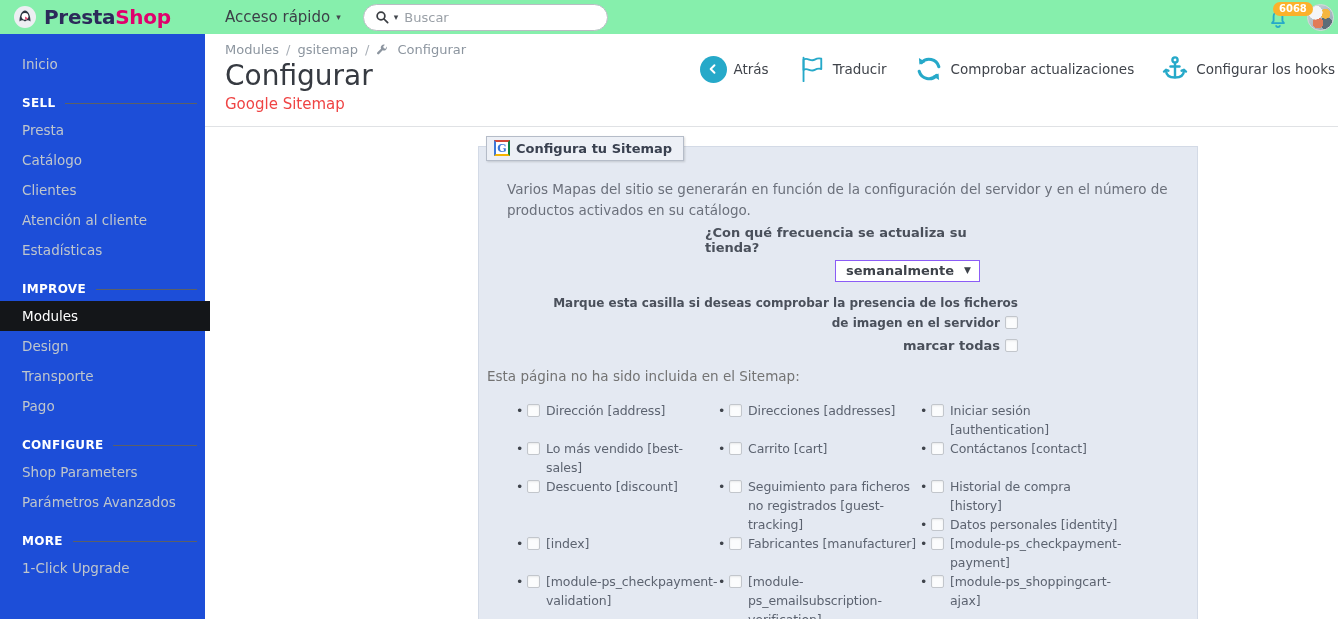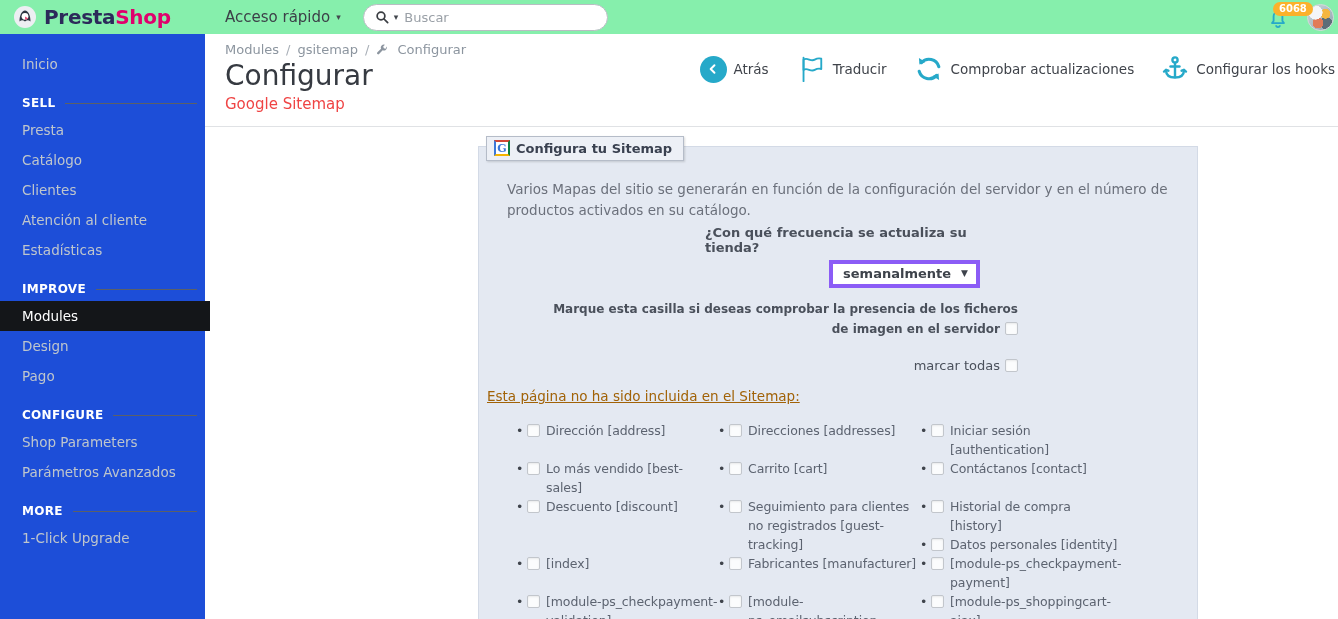--- a/index.html
+++ b/index.html
@@ -69,31 +69,31 @@
     padding:3px 11px 4px 7px; display:flex; align-items:center; gap:6px;
     font-weight:bold; font-size:13px; color:#3a4150; box-shadow:1px 1px 2px rgba(0,0,0,0.15); }
   .g-icon { width:16px; height:16px; background:#fff; border:2px solid;
     border-color:#d14836 #0b8043 #f4b400 #3c78d8; display:flex; align-items:center; justify-content:center;
     font-family:"DejaVu Serif","Liberation Serif",serif; font-weight:bold; font-size:11px; color:#3c78d8; line-height:1; }
   .panel-desc { font-size:13.5px; line-height:1.55; color:#6b707b; width:694px;margin-left:20px; }
 
   .form-area { width:468px; margin-left:63px; }
   .freq-label { margin-top:4px; padding-left:155px; text-align:left; font-weight:bold; font-size:13px; color:#4a505b; }
   .select-row { margin-top:5px; text-align:right; padding-right:38px; }
-  .select-box { display:inline-flex; align-items:center; gap:10px; background:#fff; border:4px solid #8b5cf6;
+  .select-box { display:inline-flex; align-items:center; gap:10px; background:#fff; border:1px solid #8b5cf6;
     padding:2px 8px 3px 10px; font-weight:bold; font-size:13px; color:#3e434b; cursor:pointer; }
   .select-box .sel-caret { font-size:9px; color:#3e434b; }
   .bold-label { margin-top:12px; text-align:right; font-weight:bold; font-size:12px; line-height:1.65; color:#4a505b; }
   .cb { display:inline-block; width:13px; height:13px; border:1px solid #c2c6cc; background:#fbfcfd;
     border-radius:2px; box-shadow:inset 0 1px 2px rgba(0,0,0,0.08); vertical-align:-2px; cursor:pointer; flex:0 0 auto; }
   .bold-label .cb { margin-left:5px; }
-  .check-all-row { margin-top:19px; text-align:right; font-weight:normal; font-size:13px; color:#4a505b; }
+  .check-all-row { margin-top:5px; text-align:right; font-weight:bold; font-size:13px; color:#4a505b; }
   .check-all-row .cb { margin-left:5px; }
 
-  .pages-intro { margin-top:15px; font-size:13.5px; color:#a16207;text-decoration:underline; }
+  .pages-intro { margin-top:15px; font-size:13.5px; color:#737373; }
   .pages-grid { margin:17px 0 0 29px; }
   .pg-row { display:flex; }
   .pg-cell { width:202px; flex:0 0 auto; }
   .pg-item { display:flex; align-items:flex-start; }
   .pg-item .bullet { width:9px; flex:0 0 auto; color:#3f444c; font-size:12.5px; line-height:19px; }
   .pg-item .cb { margin:3px 6px 0 2px; }
   .pg-label { font-size:12.5px; letter-spacing:-0.1px; line-height:19px; color:#5c6370; flex:1; min-width:0; }
 
   svg { display:block; }
 </style>
@@ -146,20 +146,21 @@
   <div class="side-header">SELL</div>
   <div class="side-item">Presta</div>
   <div class="side-item">Catálogo</div>
   <div class="side-item">Clientes</div>
   <div class="side-item">Atención al cliente</div>
   <div class="side-item">Estadísticas</div>
 
   <div class="side-header">IMPROVE</div>
   <div class="side-item active">Modules</div>
   <div class="side-item">Design</div>
+  <div class="side-item">Transporte</div>
   <div class="side-item">Pago</div>
 
   <div class="side-header">CONFIGURE</div>
   <div class="side-item">Shop Parameters</div>
   <div class="side-item">Parámetros Avanzados</div>
 
   <div class="side-header">MORE</div>
   <div class="side-item">1-Click Upgrade</div>
 </div>
 
@@ -301,21 +302,21 @@
               <div class="pg-item">
                 <span class="bullet">•</span>
                 <span class="cb"></span>
                 <span class="pg-label">Descuento [discount]</span>
               </div>
             </div>
             <div class="pg-cell">
               <div class="pg-item">
                 <span class="bullet">•</span>
                 <span class="cb"></span>
-                <span class="pg-label">Seguimiento para clientes no registrados [guest-tracking]</span>
+                <span class="pg-label">Seguimiento para ficheros no registrados [guest-tracking]</span>
               </div>
             </div>
             <div class="pg-cell">
               <div class="pg-item">
                 <span class="bullet">•</span>
                 <span class="cb"></span>
                 <span class="pg-label">Historial de compra [history]</span>
               </div>
               <div class="pg-item">
                 <span class="bullet">•</span>

